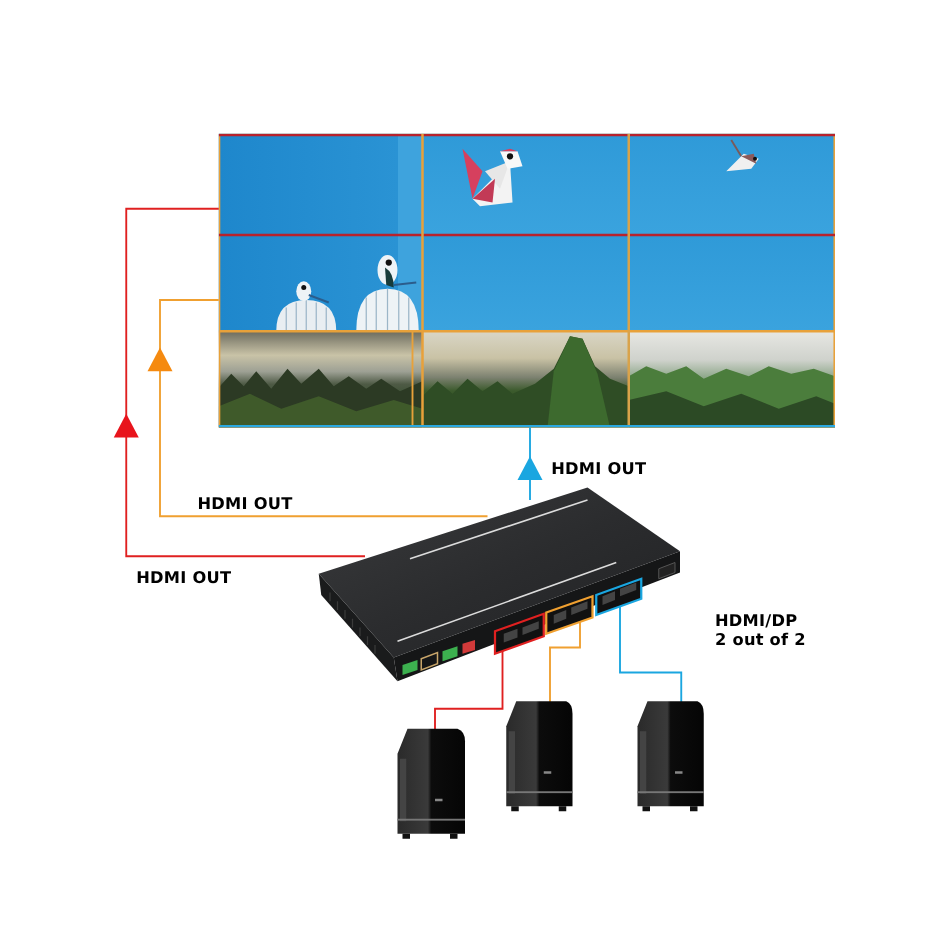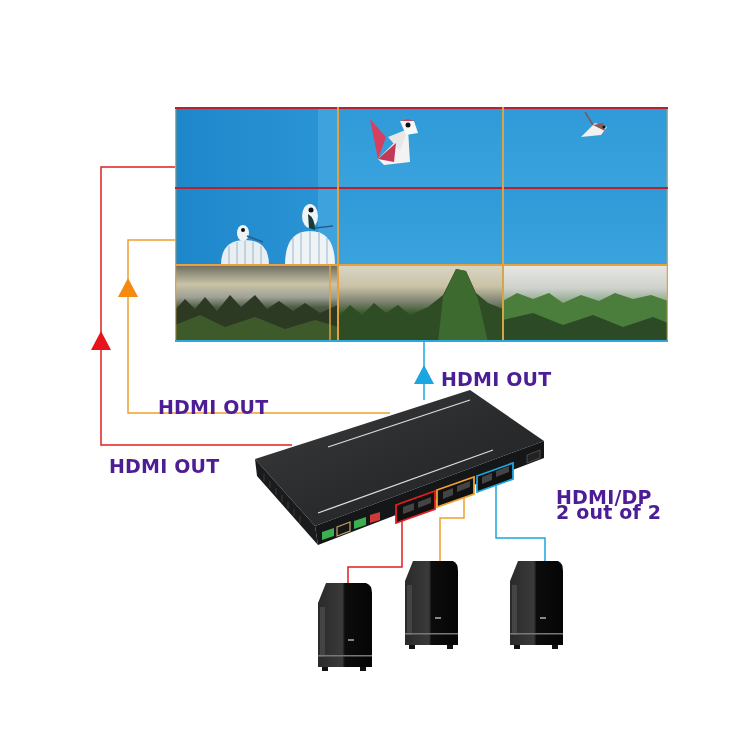--- a/index.html
+++ b/index.html
@@ -1,19 +1,19 @@
 <!DOCTYPE html>
 <html><head>
 <meta charset="utf-8">
 <style>
   html, body { margin:0; padding:0; background:#ffffff; }
   body { width:750px; height:750px; position:relative; overflow:hidden; font-family:"Liberation Sans", sans-serif; }
   .abs { position:absolute; }
   svg.wires { position:absolute; left:0; top:0; width:750px; height:750px; }
-  .label { position:absolute; font-family:"DejaVu Sans", sans-serif; font-weight:bold; color:#4c1d95; font-size:19px; white-space:nowrap; letter-spacing:0.2px; }
+  .label { position:absolute; font-family:"DejaVu Sans", sans-serif; font-weight:bold; color:#000000; font-size:13px; white-space:nowrap; letter-spacing:0.2px; }
   .label2 { line-height:15px; text-align:left; }
   .wall { position:absolute; left:175px; top:107px; width:493px; height:235px; }
   .cell { position:absolute; overflow:hidden; }
   .sky { background:linear-gradient(180deg,#2f9ad8 0%,#3aa3de 100%); }
   .sky.dark { background:linear-gradient(90deg,#1e87cc 0%,#2a93d4 88%,#3ea3dd 88%,#3ea3dd 100%); }
   .land { background:linear-gradient(180deg,#6c6b5e 0%,#c9c3a7 25%,#9da094 42%,#4e5a45 55%,#2f4a28 75%,#29361f 100%); }
   .land2 { background:linear-gradient(180deg,#d9d6c6 0%,#c9c2a5 28%,#7c8170 48%,#3b5a2c 62%,#2b4a22 100%); }
   .land3 { background:linear-gradient(180deg,#e7e7e3 0%,#cfd2cc 30%,#8ea88a 48%,#3f6e34 66%,#2a4a24 100%); }
 </style>
 </head>
@@ -196,16 +196,16 @@
     <rect x="0" y="72" width="53" height="1.5" fill="#777"></rect>
     <rect x="4" y="84" width="6" height="4" fill="#111"></rect>
       <rect x="42" y="84" width="6" height="4" fill="#111"></rect>
     <rect x="30" y="56" width="6" height="2" fill="#888"></rect>
   </g>
 </svg>
 
 <div class="label" style="left:441px;top:368px;">HDMI OUT</div>
 <div class="label" style="left:158px;top:396px;">HDMI OUT</div>
 <div class="label" style="left:109px;top:455px;">HDMI OUT</div>
-<div class="label label2" style="left:556px;top:490px;">
+<div class="label label2" style="left:572px;top:490px;">
   <div>HDMI/DP</div>
   <div>2 out of 2</div>
 </div>
 
 </body></html>

